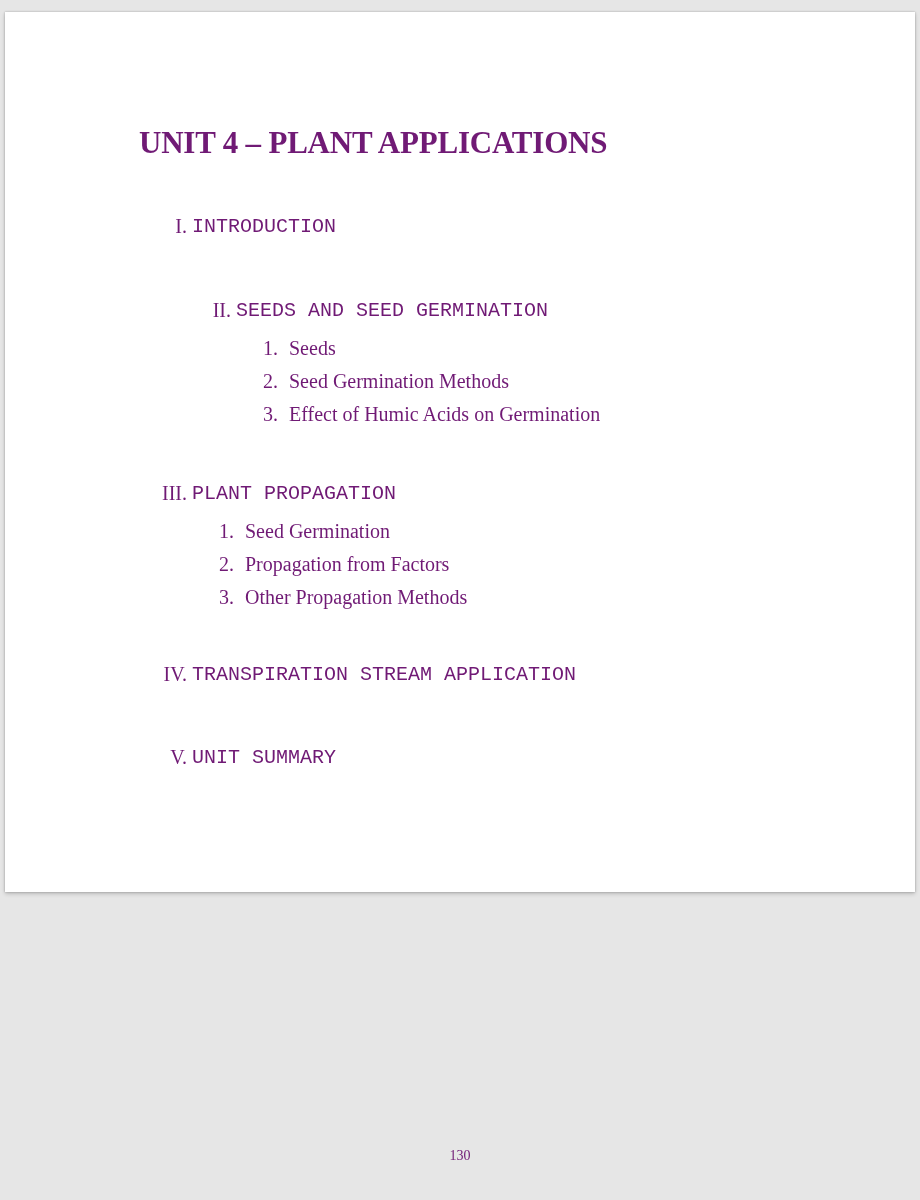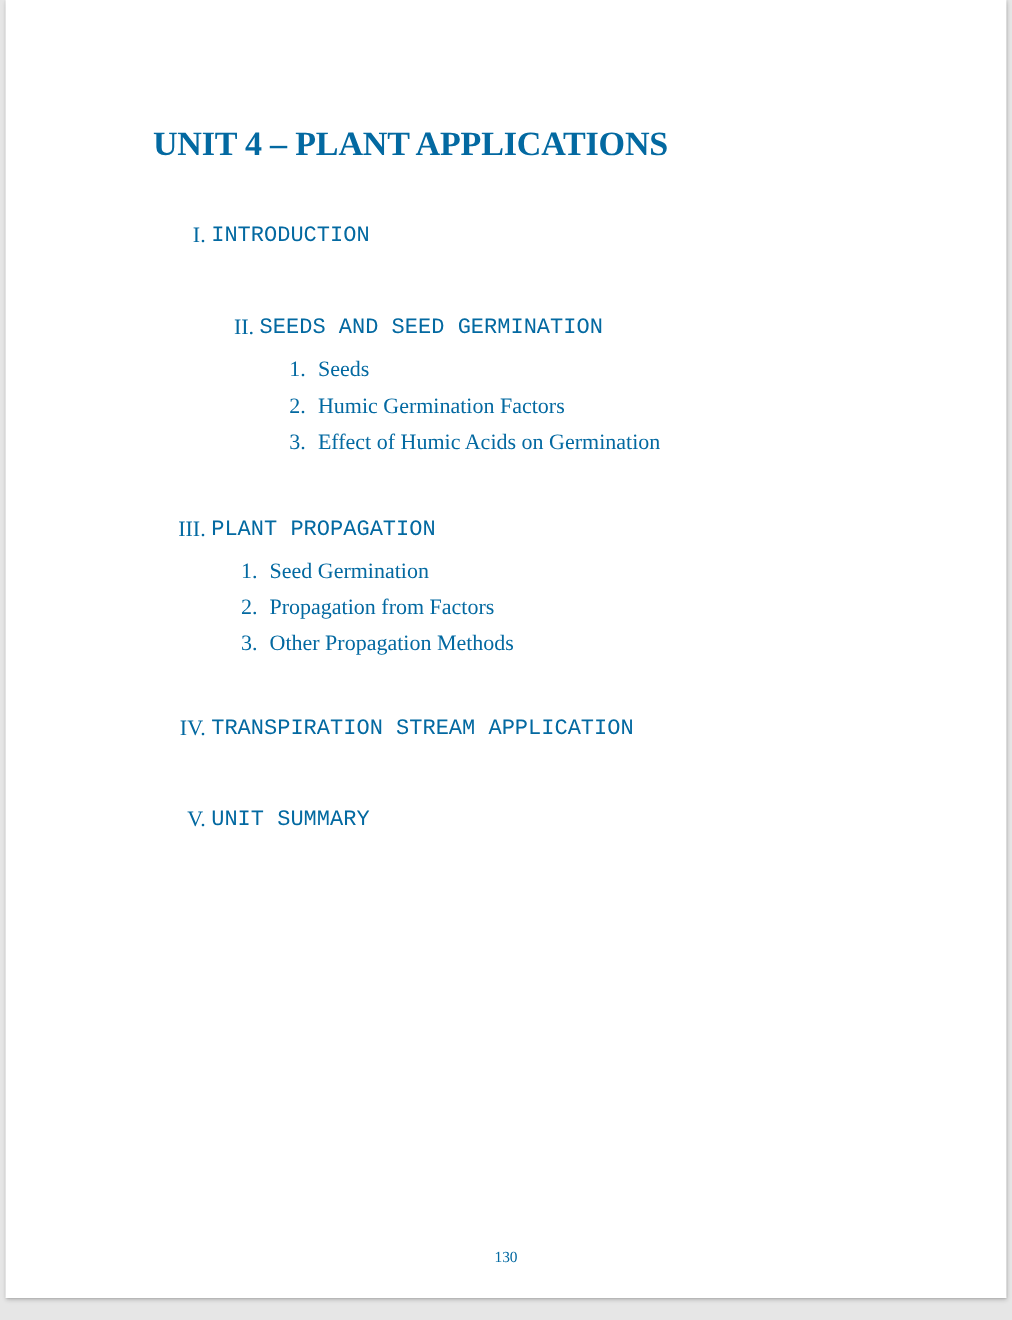--- a/index.html
+++ b/index.html
@@ -12,27 +12,27 @@
     }
     .viewer {
       position: relative;
       width: 920px;
       height: 1200px;
       background: #e6e6e6;
     }
     .page {
       position: absolute;
       left: 5px;
-      top: 0;
+      top: 12px;
       width: 910px;
-      height: 1180px;
+      height: 880px;
       background: #ffffff;
       box-shadow: 0 0 2px rgba(0,0,0,0.25), 0 2px 4px rgba(0,0,0,0.18);
       font-family: "Liberation Serif", "DejaVu Serif", serif;
-      color: #0369a1;
+      color: #701a75;
     }
     .title {
       position: absolute;
       left: 134px;
       top: 113px;
       margin: 0;
       font-size: 31px;
       font-weight: bold;
       letter-spacing: -0.2px;
       white-space: nowrap;
@@ -111,21 +111,21 @@
         <span class="sec-num">II.</span>
         <span class="sec-label">SEEDS AND SEED GERMINATION</span>
       </div>
       <div class="sub-list">
         <div class="sub-item">
           <span class="sub-num">1.</span>
           <span class="sub-label">Seeds</span>
         </div>
         <div class="sub-item">
           <span class="sub-num">2.</span>
-          <span class="sub-label">Humic Germination Factors</span>
+          <span class="sub-label">Seed Germination Methods</span>
         </div>
         <div class="sub-item">
           <span class="sub-num">3.</span>
           <span class="sub-label">Effect of Humic Acids on Germination</span>
         </div>
       </div>
     </div>
 
     <div class="section" style="top:470px;">
       <div class="sec-head">

